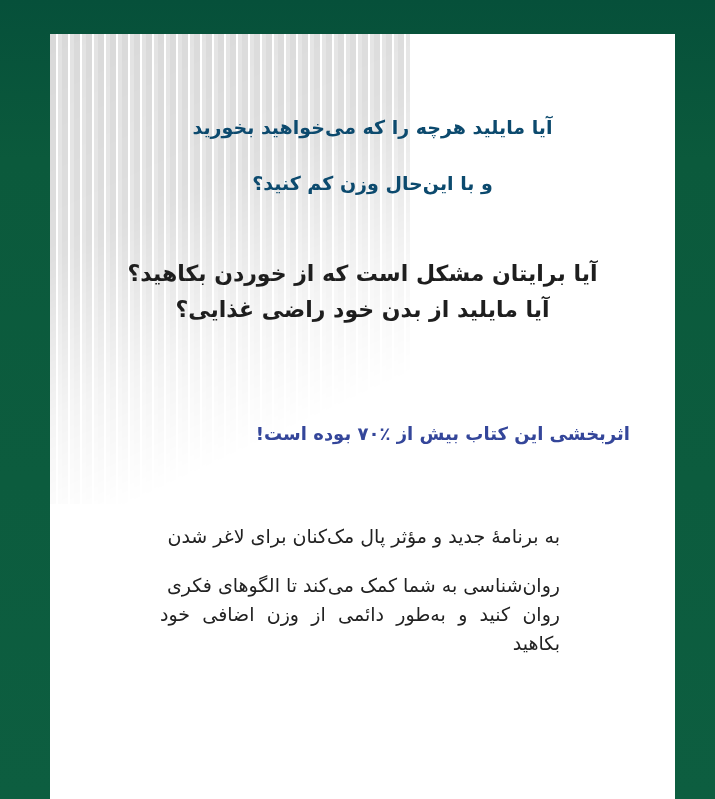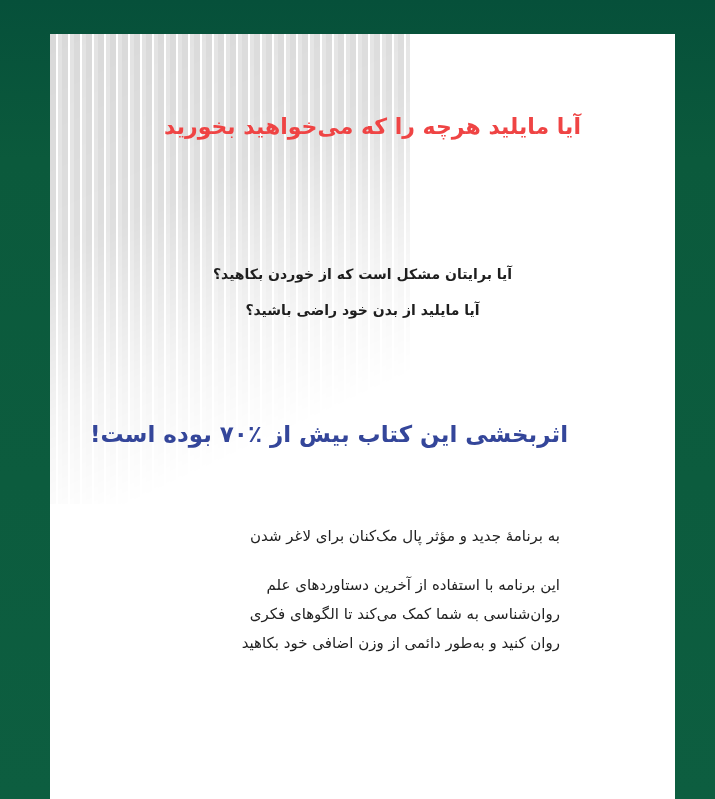--- a/index.html
+++ b/index.html
@@ -29,75 +29,75 @@
       -webkit-mask-image: linear-gradient(155deg, rgba(0,0,0,1) 0%, rgba(0,0,0,0.85) 35%, rgba(0,0,0,0.3) 60%, rgba(0,0,0,0) 80%);
       mask-image: linear-gradient(155deg, rgba(0,0,0,1) 0%, rgba(0,0,0,0.85) 35%, rgba(0,0,0,0.3) 60%, rgba(0,0,0,0) 80%);
     }
     .content {
       position: absolute; inset: 0;
       direction: rtl;
     }
     .headline {
       position: absolute; left: 60px; right: 40px; top: 65px;
       text-align: center;
-      color: #ef4444;
+      color: #0c4a6e;
       font-weight: bold;
-      font-size: 22px;
+      font-size: 19px;
       line-height: 56px;
     }
     .questions {
       position: absolute; left: 40px; right: 40px; top: 222px;
       text-align: center;
       color: #1e1e1e;
       font-weight: bold;
-      font-size: 14px;
+      font-size: 22px;
       line-height: 36px;
     }
     .efficacy {
       position: absolute; left: 40px; right: 45px; top: 384px;
-      text-align: left;
+      text-align: right;
       color: #34469a;
       font-weight: bold;
-      font-size: 23px;
+      font-size: 18px;
       line-height: 32px;
     }
     .body-text {
       position: absolute; left: 110px; width: 400px; top: 488px;
       text-align: justify;
       color: #222222;
-      font-size: 15px;
+      font-size: 19px;
       line-height: 29px;
     }
     .body-text p { margin: 0 0 20px 0; }
     .line { display: block; }
   </style>
 </head>
 <body>
 
 <div class="frame-green"></div>
 
 <div class="panel">
   <div class="stripes"></div>
 
   <div class="content">
     <div class="headline">
       <span class="line">آیا مایلید هرچه را که می‌خواهید بخورید</span>
+      <span class="line">و با این‌حال وزن کم کنید؟</span>
     </div>
 
     <div class="questions">
       <span class="line">آیا برایتان مشکل است که از خوردن بکاهید؟</span>
-      <span class="line">آیا مایلید از بدن خود راضی باشید؟</span>
+      <span class="line">آیا مایلید از بدن خود راضی غذایی؟</span>
     </div>
 
     <div class="efficacy">اثربخشی این کتاب بیش از ٪۷۰ بوده است!</div>
 
     <div class="body-text">
       <p>
         <span class="line">به برنامۀ جدید و مؤثر پال مک‌کنان برای لاغر شدن</span>
       </p>
       <p>
-        <span class="line">این برنامه با استفاده از آخرین دستاوردهای علم</span>
         <span class="line">روان‌شناسی به شما کمک می‌کند تا الگوهای فکری</span>
         <span class="line">روان کنید و به‌طور دائمی از وزن اضافی خود بکاهید</span>
       </p>
     </div>
   </div>
 </div>
 
 </body></html>

